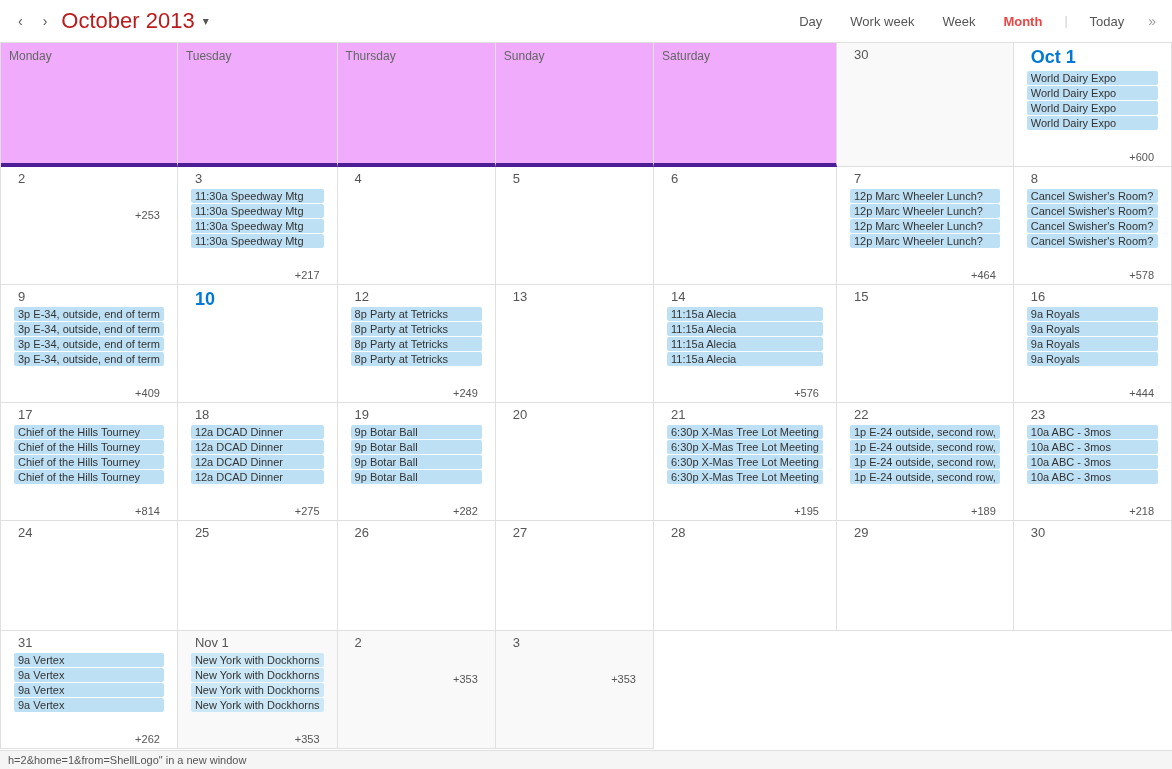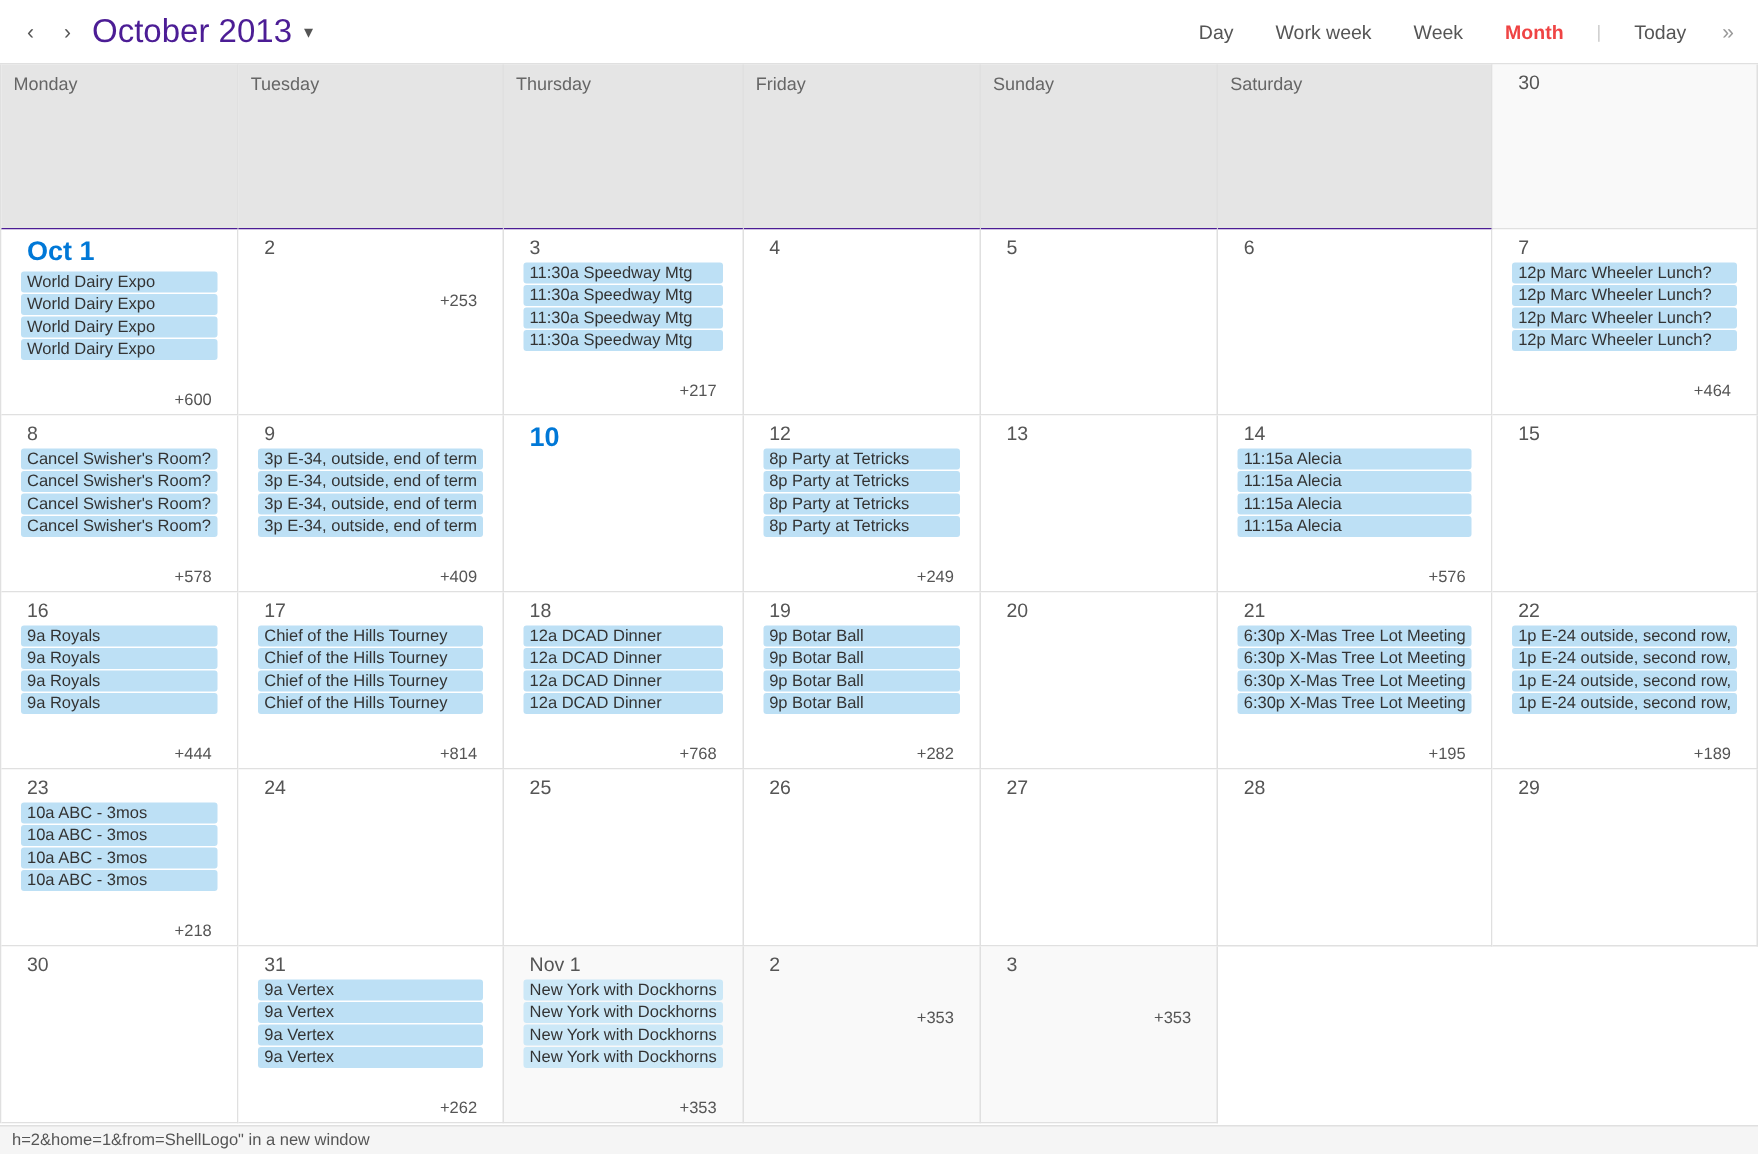--- a/index.html
+++ b/index.html
@@ -22,21 +22,21 @@
       background: none;
       border: none;
       cursor: pointer;
       font-size: 14px;
       color: #555;
       padding: 2px 6px;
     }
     .month-title {
       font-size: 22px;
       font-weight: 300;
-      color: #4c1d95;
+      color: #b91c1c;
     }
     .dropdown-arrow {
       font-size: 12px;
       color: #555;
       cursor: pointer;
     }
     .header-right {
       display: flex;
       align-items: center;
       gap: 12px;
@@ -74,22 +74,22 @@
       display: grid;
       grid-template-columns: repeat(7, 1fr);
       border-left: 1px solid #e0e0e0;
     }
 
     .day-header {
       padding: 6px 8px;
       font-size: 12px;
       color: #666;
       border-right: 1px solid #e0e0e0;
-      border-bottom: 1px solid #4c1d95;
-      background: #e5e5e5;
+      border-bottom: 4px solid #4c1d95;
+      background: #f0abfc;
     }
 
     .cal-cell {
       border-right: 1px solid #e0e0e0;
       border-bottom: 1px solid #e0e0e0;
       min-height: 110px;
       padding: 2px 11px;
       position: relative;
       vertical-align: top;
       background: #fff;
@@ -174,21 +174,20 @@
       <button class="today-btn">Today</button>
       <button class="collapse-btn">»</button>
     </div>
   </div>
 
   <div class="calendar-grid">
 
     <div class="day-header">Monday</div>
     <div class="day-header">Tuesday</div>
     <div class="day-header">Thursday</div>
-    <div class="day-header">Friday</div>
     <div class="day-header">Sunday</div>
     <div class="day-header">Saturday</div>
 
     <div class="cal-cell outside-month">
       <span class="date-num">30</span>
     </div>
     <div class="cal-cell">
       <span class="date-num highlight large">Oct 1</span>
       <span class="event-bar blue">World Dairy Expo</span>
       <span class="event-bar blue">World Dairy Expo</span>
@@ -283,21 +282,21 @@
       <span class="event-bar blue">Chief of the Hills Tourney</span>
       <span class="event-bar blue">Chief of the Hills Tourney</span>
       <span class="more-link">+814</span>
     </div>
     <div class="cal-cell">
       <span class="date-num">18</span>
       <span class="event-bar blue">12a DCAD Dinner</span>
       <span class="event-bar blue">12a DCAD Dinner</span>
       <span class="event-bar blue">12a DCAD Dinner</span>
       <span class="event-bar blue">12a DCAD Dinner</span>
-      <span class="more-link">+768</span>
+      <span class="more-link">+275</span>
     </div>
     <div class="cal-cell">
       <span class="date-num">19</span>
       <span class="event-bar blue">9p Botar Ball</span>
       <span class="event-bar blue">9p Botar Ball</span>
       <span class="event-bar blue">9p Botar Ball</span>
       <span class="event-bar blue">9p Botar Ball</span>
       <span class="more-link">+282</span>
     </div>
     <div class="cal-cell">

